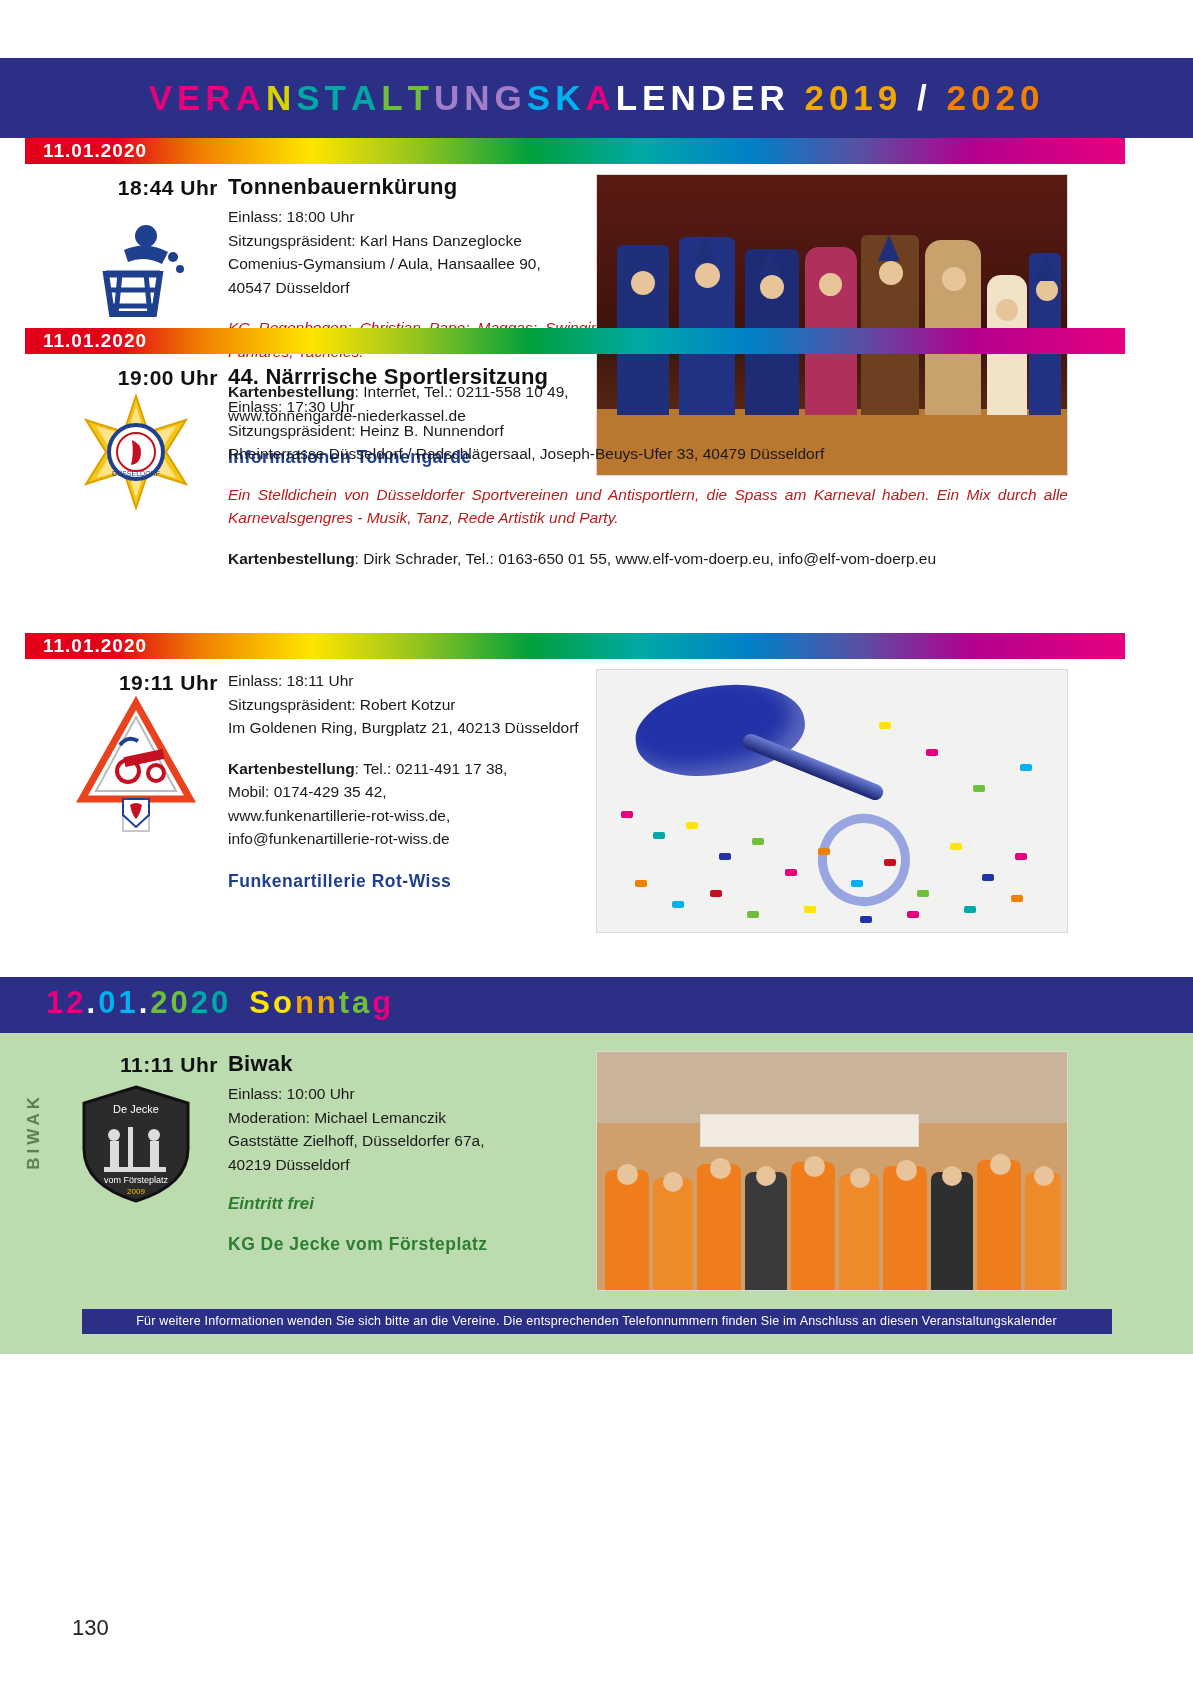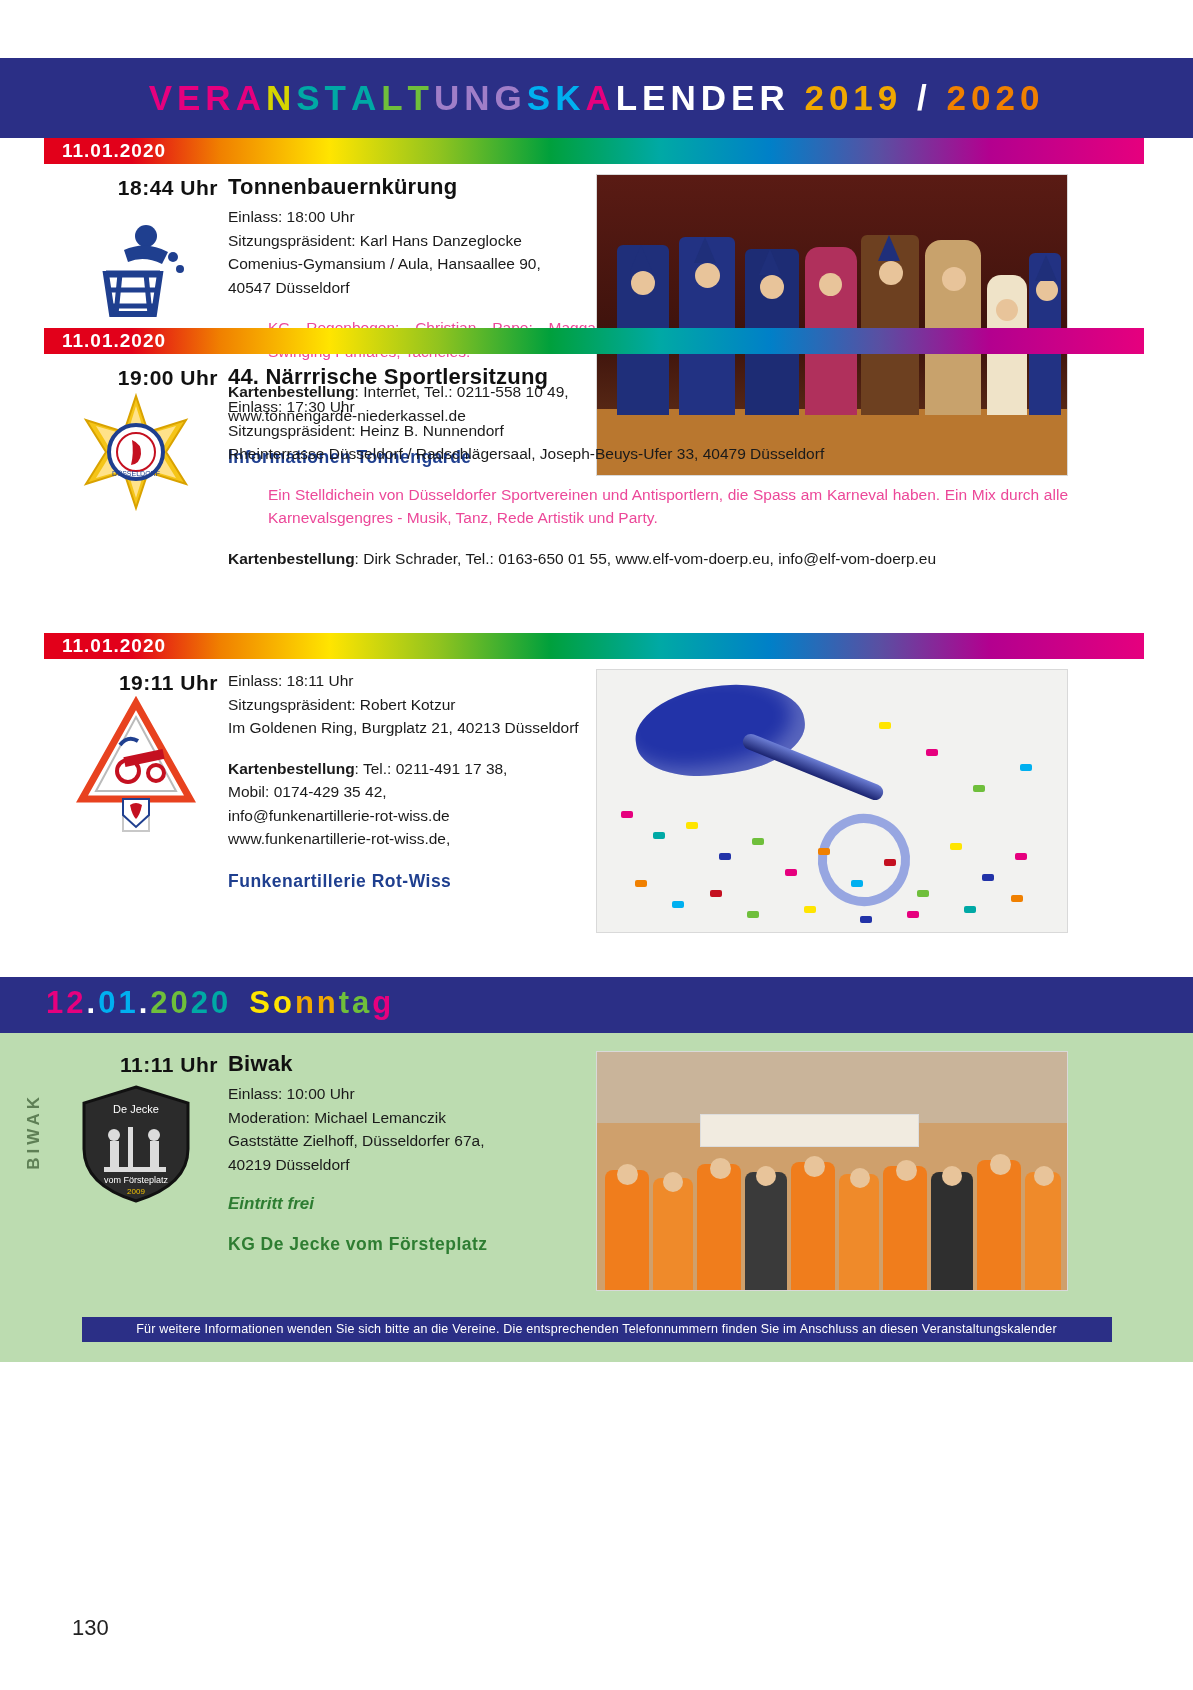--- a/index.html
+++ b/index.html
@@ -47,21 +47,21 @@
     top: 138px;
     left: 0;
     width: 1193px;
   }
 
   
   .date-stripe {
     position: relative;
     height: 26px;
     width: 1100px;
-    margin-left: 44px;
+    margin-left: 25px;
     background: linear-gradient(to right,
       #e2001a 0%, #e2001a 8%, #f08000 16%, #ffe500 26%,
       #8fc31f 36%, #00a03c 46%, #00a9a5 56%, #0080c8 66%,
       #5a4fa2 76%, #b3008f 86%, #e6007e 100%);
   }
   .date-stripe .date-text {
     position: absolute;
     left: 18px;
     top: 2px;
     font-size: 19px;
@@ -114,24 +114,24 @@
     letter-spacing: 0.2px;
   }
   .line {
     font-size: 15.5px;
     line-height: 1.52;
     color: #1a1a1a;
   }
   .desc {
     font-size: 15.5px;
     line-height: 1.52;
+    font-style: italic;
     margin-top: 17px;
-    color: #ec4899;
+    color: #b91c1c;
     text-align: justify;
-    margin-left: 40px;
   }
   .tickets {
     font-size: 15.5px;
     line-height: 1.52;
     margin-top: 17px;
     color: #1a1a1a;
   }
   .tickets b { font-weight: bold; }
   .org {
     font-size: 17.5px;
@@ -212,21 +212,21 @@
     letter-spacing: 4px;
     color: #5e7f55;
     writing-mode: vertical-rl;
     transform: rotate(180deg);
   }
 
   
   .footer-note {
     position: relative;
     width: 1030px;
-    margin: 16px auto 0 auto;
+    margin: 8px auto 0 auto;
     background: #2b2f86;
     color: #ffffff;
     font-size: 12.5px;
     text-align: center;
     padding: 5px 0 6px 0;
     letter-spacing: 0.2px;
   }
   .page-number {
     position: absolute;
     left: 72px;
@@ -359,22 +359,22 @@
           <path d="M54 110 q6 -4 12 0 q-2 10 -6 14 q-4 -4 -6 -14 z" fill="#c41020"></path>
         </svg>
       </div>
 
       <div class="txt">
         <div class="line">Einlass: 18:11 Uhr</div>
         <div class="line">Sitzungspräsident: Robert Kotzur</div>
         <div class="line">Im Goldenen Ring, Burgplatz 21, 40213 Düsseldorf</div>
         <div class="tickets"><b>Kartenbestellung</b><span>: Tel.: 0211-491 17 38,</span></div>
         <div class="line">Mobil: 0174-429 35 42,</div>
+        <div class="line">www.funkenartillerie-rot-wiss.de,</div>
         <div class="line">info@funkenartillerie-rot-wiss.de</div>
-        <div class="line">www.funkenartillerie-rot-wiss.de,</div>
         <div class="org">Funkenartillerie Rot-Wiss</div>
       </div>
 
       <div class="photo ph2" style="left:568px; top:0; width:470px; height:262px;">
         <div class="ph-inner">
           <div class="glass-bowl"></div>
           <div class="stem"></div>
           <div class="foot"></div>
           <div class="conf" style="left:5%;  top:54%; background:#e6007e;"></div>
           <div class="conf" style="left:12%; top:62%; background:#00a9a5;"></div>

